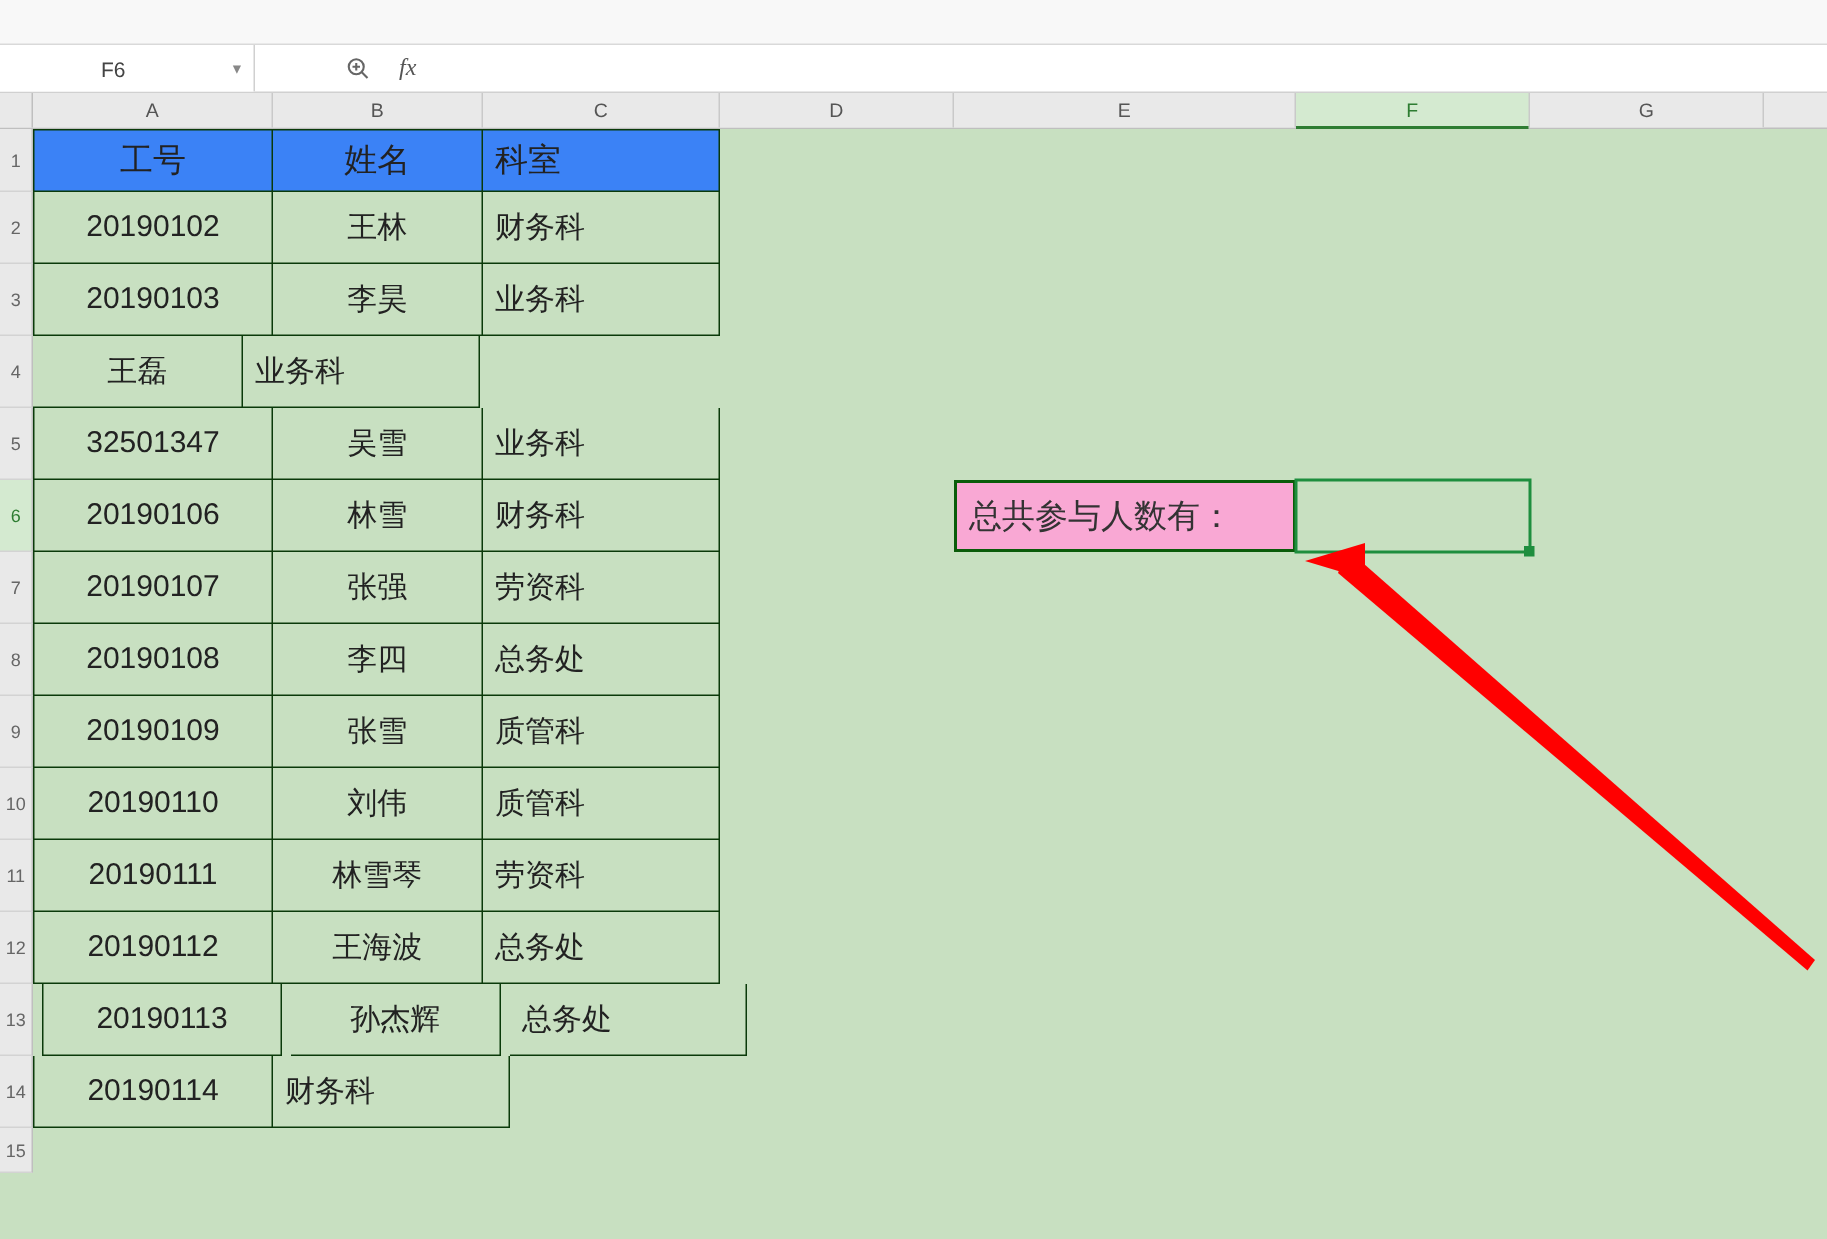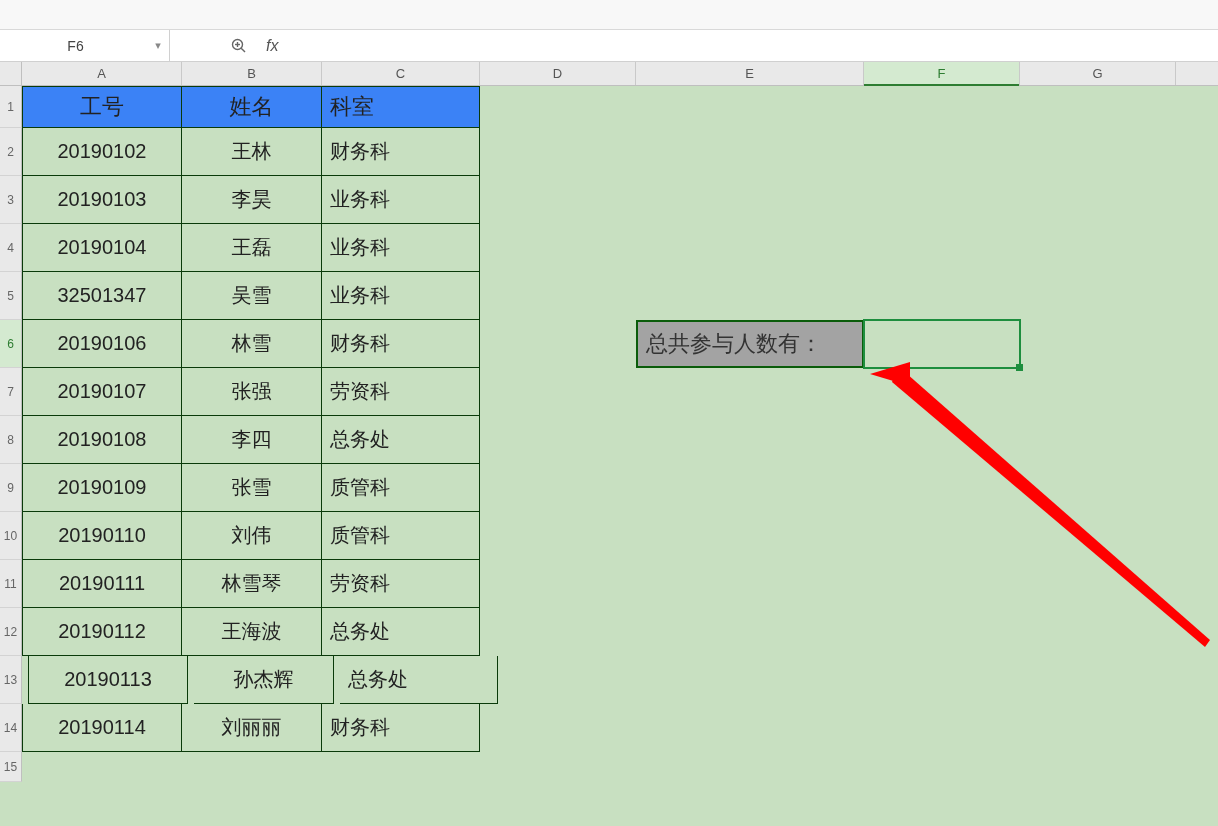--- a/index.html
+++ b/index.html
@@ -59,21 +59,21 @@
   .fx-icons {
     display: flex;
     align-items: center;
     gap: 18px;
     padding: 0 20px 0 60px;
     color: #666;
   }
   .fx-icons svg { display:block; }
   .fx-label {
     font-style: italic;
-    font-family: Liberation Sans, sans-serif;
+    font-family: Liberation Serif, serif;
     font-size: 16px;
     color: #555;
   }
   .formula-input {
     flex: 1;
     height: 100%;
     border: none;
     outline: none;
     font-size: 14px;
     padding: 0 8px;
@@ -181,21 +181,21 @@
     justify-content: center;
   }
   .hdr.left { justify-content: flex-start; }
 
   .center { justify-content: center; }
   .left   { justify-content: flex-start; }
 
   
   .label-box {
     border: 2px solid #0a5c0a;
-    background: #a3a3a3;
+    background: #f9a8d4;
     font-size: 22px;
     padding-left: 8px;
     display:flex;
     align-items:center;
   }
 
   
   .sel {
     position: absolute;
     border: 2px solid #1e8e3e;
@@ -289,21 +289,20 @@
         <div class="cell tbl first-col wA center" style="width: 160px; text-align: center;">20190103</div>
         <div class="cell tbl wB center" style="width: 140px;">李昊</div>
         <div class="cell tbl wC left" style="width: 158px;">业务科</div>
         <div class="cell wD left" style="width: 156px;"></div>
         <div class="cell wE left" style="width: 228px;"></div>
         <div class="cell wF left" style="width: 156px;"></div>
         <div class="cell wG left" style="width: 156px;"></div>
       </div>
       <div class="row" style="height: 48px;">
         <div class="rowhead" style="height: 48px;">4</div>
-        <div class="cell tbl first-col wA center" style="width: 160px;">20190104</div>
         <div class="cell tbl wB center" style="width: 140px;">王磊</div>
         <div class="cell tbl wC left" style="width: 158px;">业务科</div>
         <div class="cell wD left" style="width: 156px;"></div>
         <div class="cell wE left" style="width: 228px;"></div>
         <div class="cell wF left" style="width: 156px;"></div>
         <div class="cell wG left" style="width: 156px;"></div>
       </div>
       <div class="row" style="height: 48px;">
         <div class="rowhead" style="height: 48px;">5</div>
         <div class="cell tbl first-col wA center" style="width: 160px;">32501347</div>
@@ -390,21 +389,20 @@
         <div class="cell tbl wB center" style="width: 140px;">孙杰辉</div>
         <div class="cell tbl wC left" style="width: 158px;">总务处</div>
         <div class="cell wD left" style="width: 156px;"></div>
         <div class="cell wE left" style="width: 228px;"></div>
         <div class="cell wF left" style="width: 156px;"></div>
         <div class="cell wG left" style="width: 156px;"></div>
       </div>
       <div class="row" style="height: 48px;">
         <div class="rowhead" style="height: 48px;">14</div>
         <div class="cell tbl first-col wA center" style="width: 160px;">20190114</div>
-        <div class="cell tbl wB center" style="width: 140px;">刘丽丽</div>
         <div class="cell tbl wC left" style="width: 158px;">财务科</div>
         <div class="cell wD left" style="width: 156px;"></div>
         <div class="cell wE left" style="width: 228px;"></div>
         <div class="cell wF left" style="width: 156px;"></div>
         <div class="cell wG left" style="width: 156px;"></div>
       </div>
       <div class="row" style="height: 30px;">
         <div class="rowhead" style="height: 30px;">15</div>
         <div class="cell wA left" style="width: 160px;"></div>
         <div class="cell wB left" style="width: 140px;"></div>

